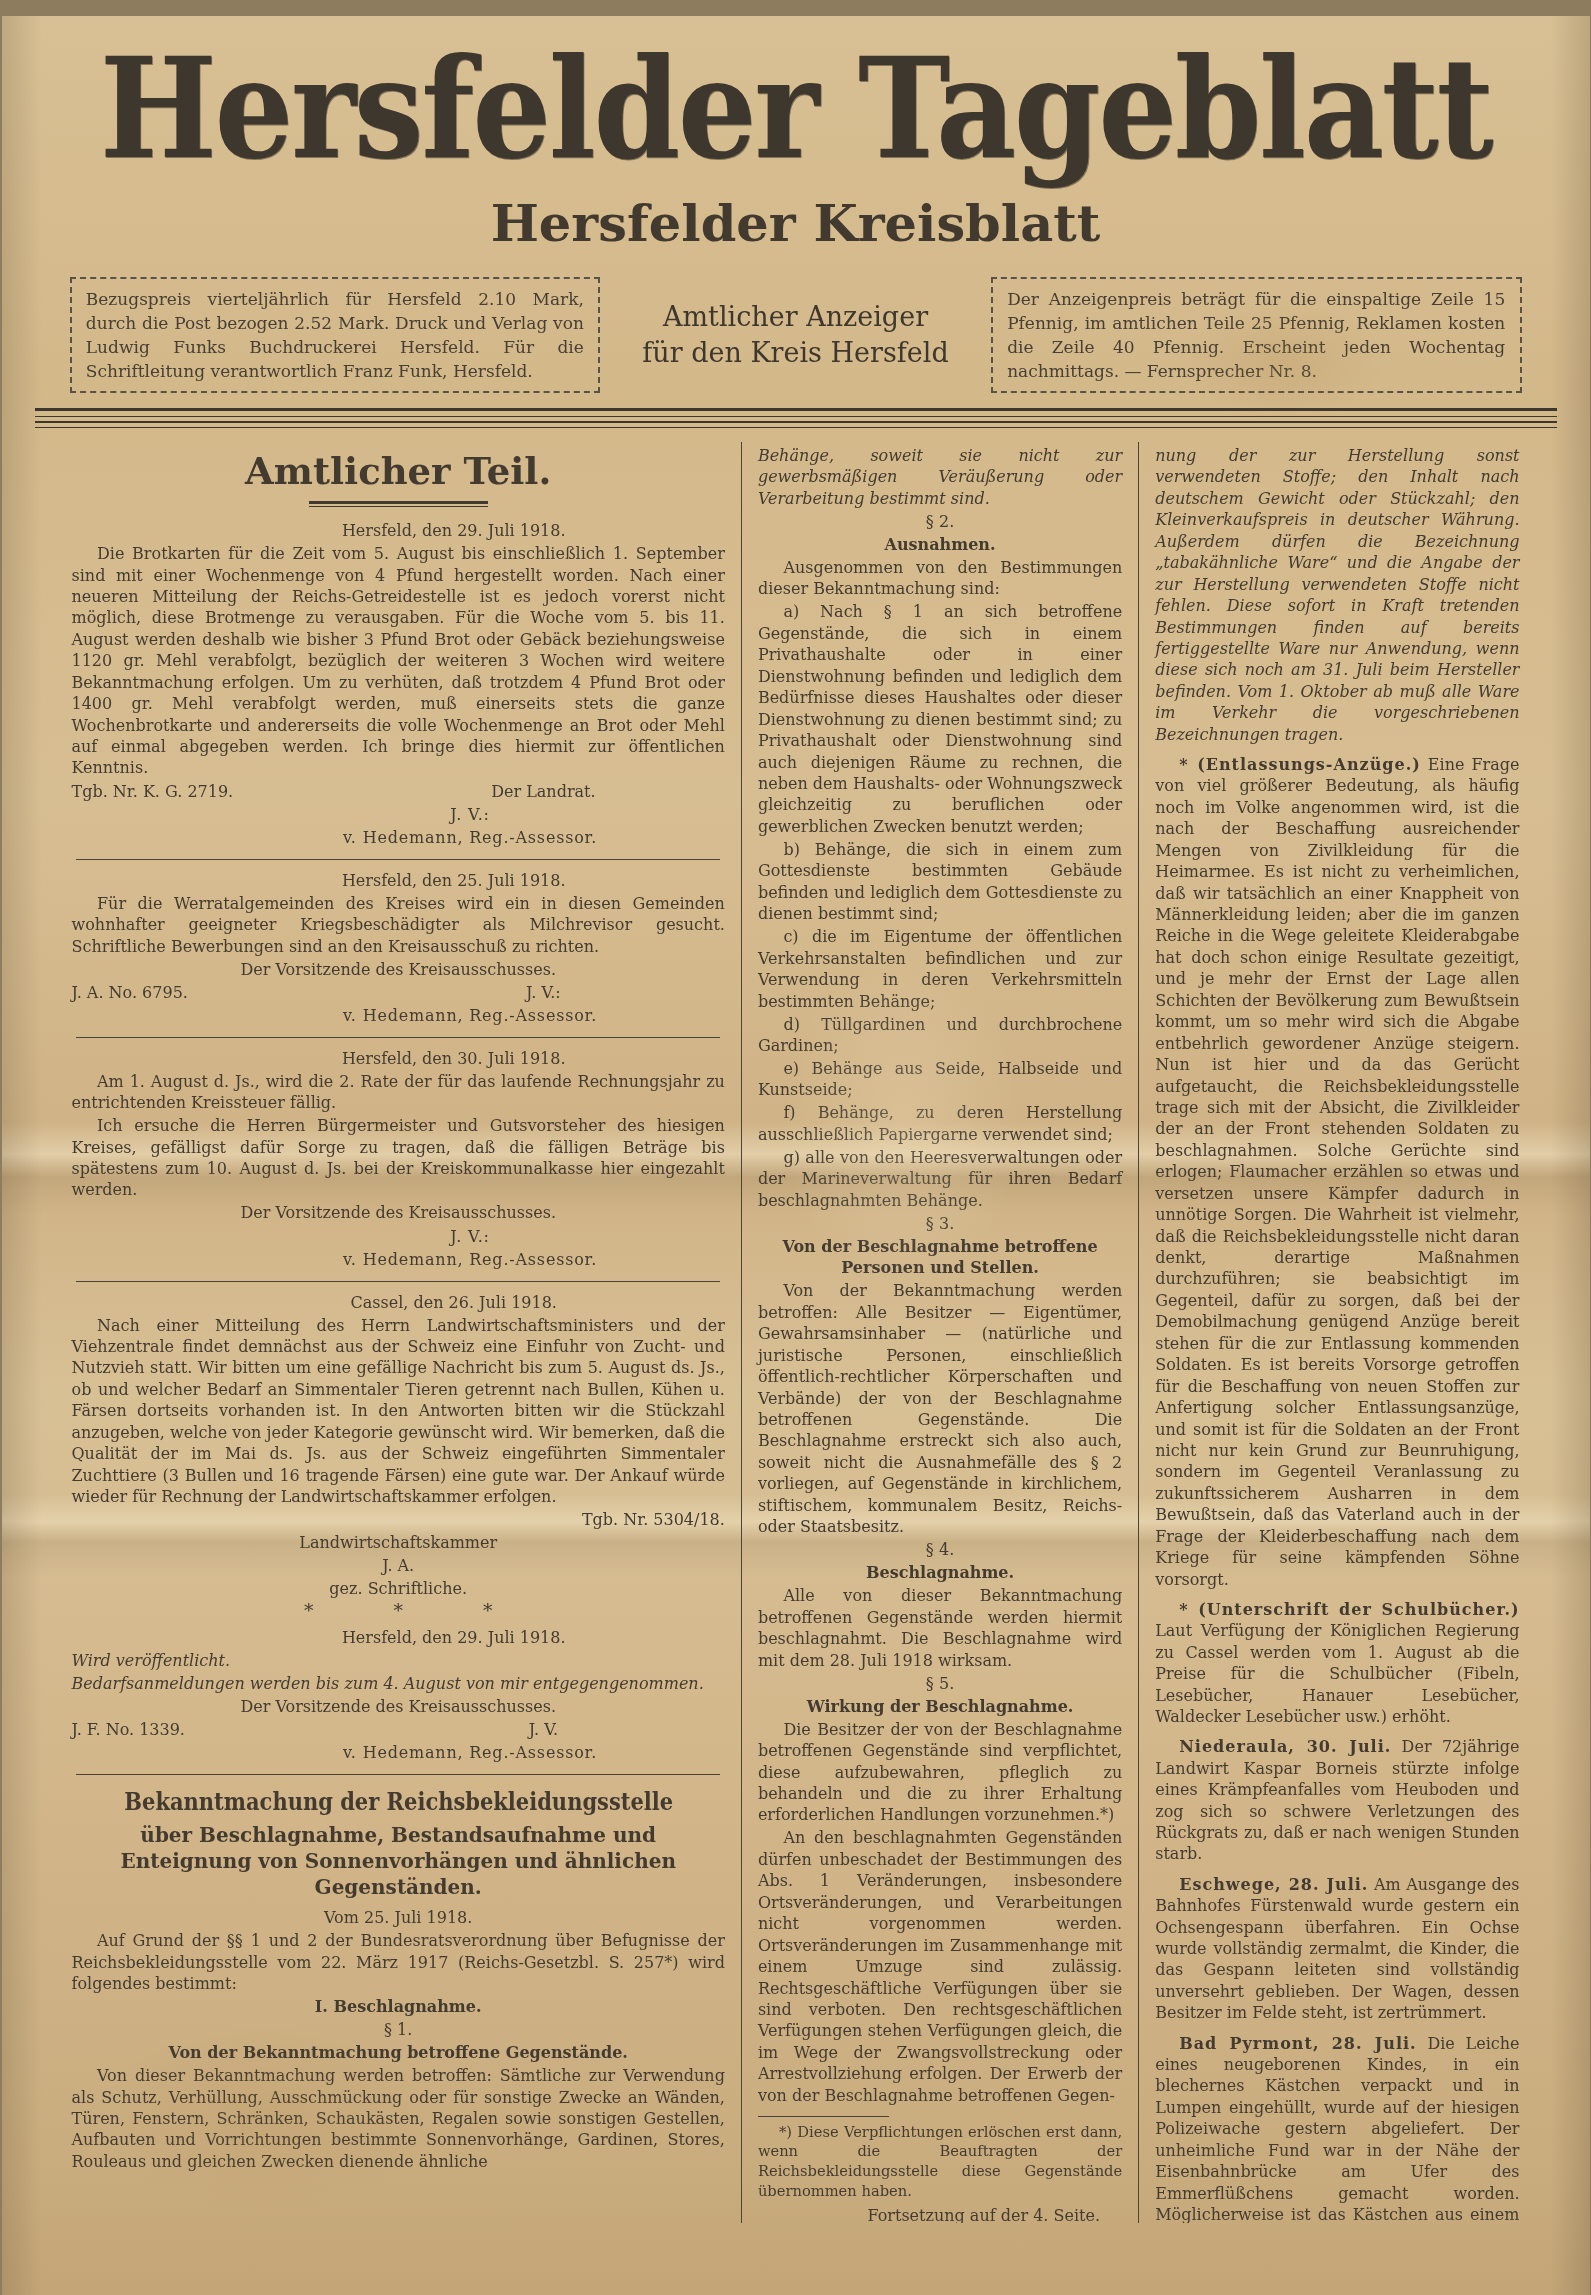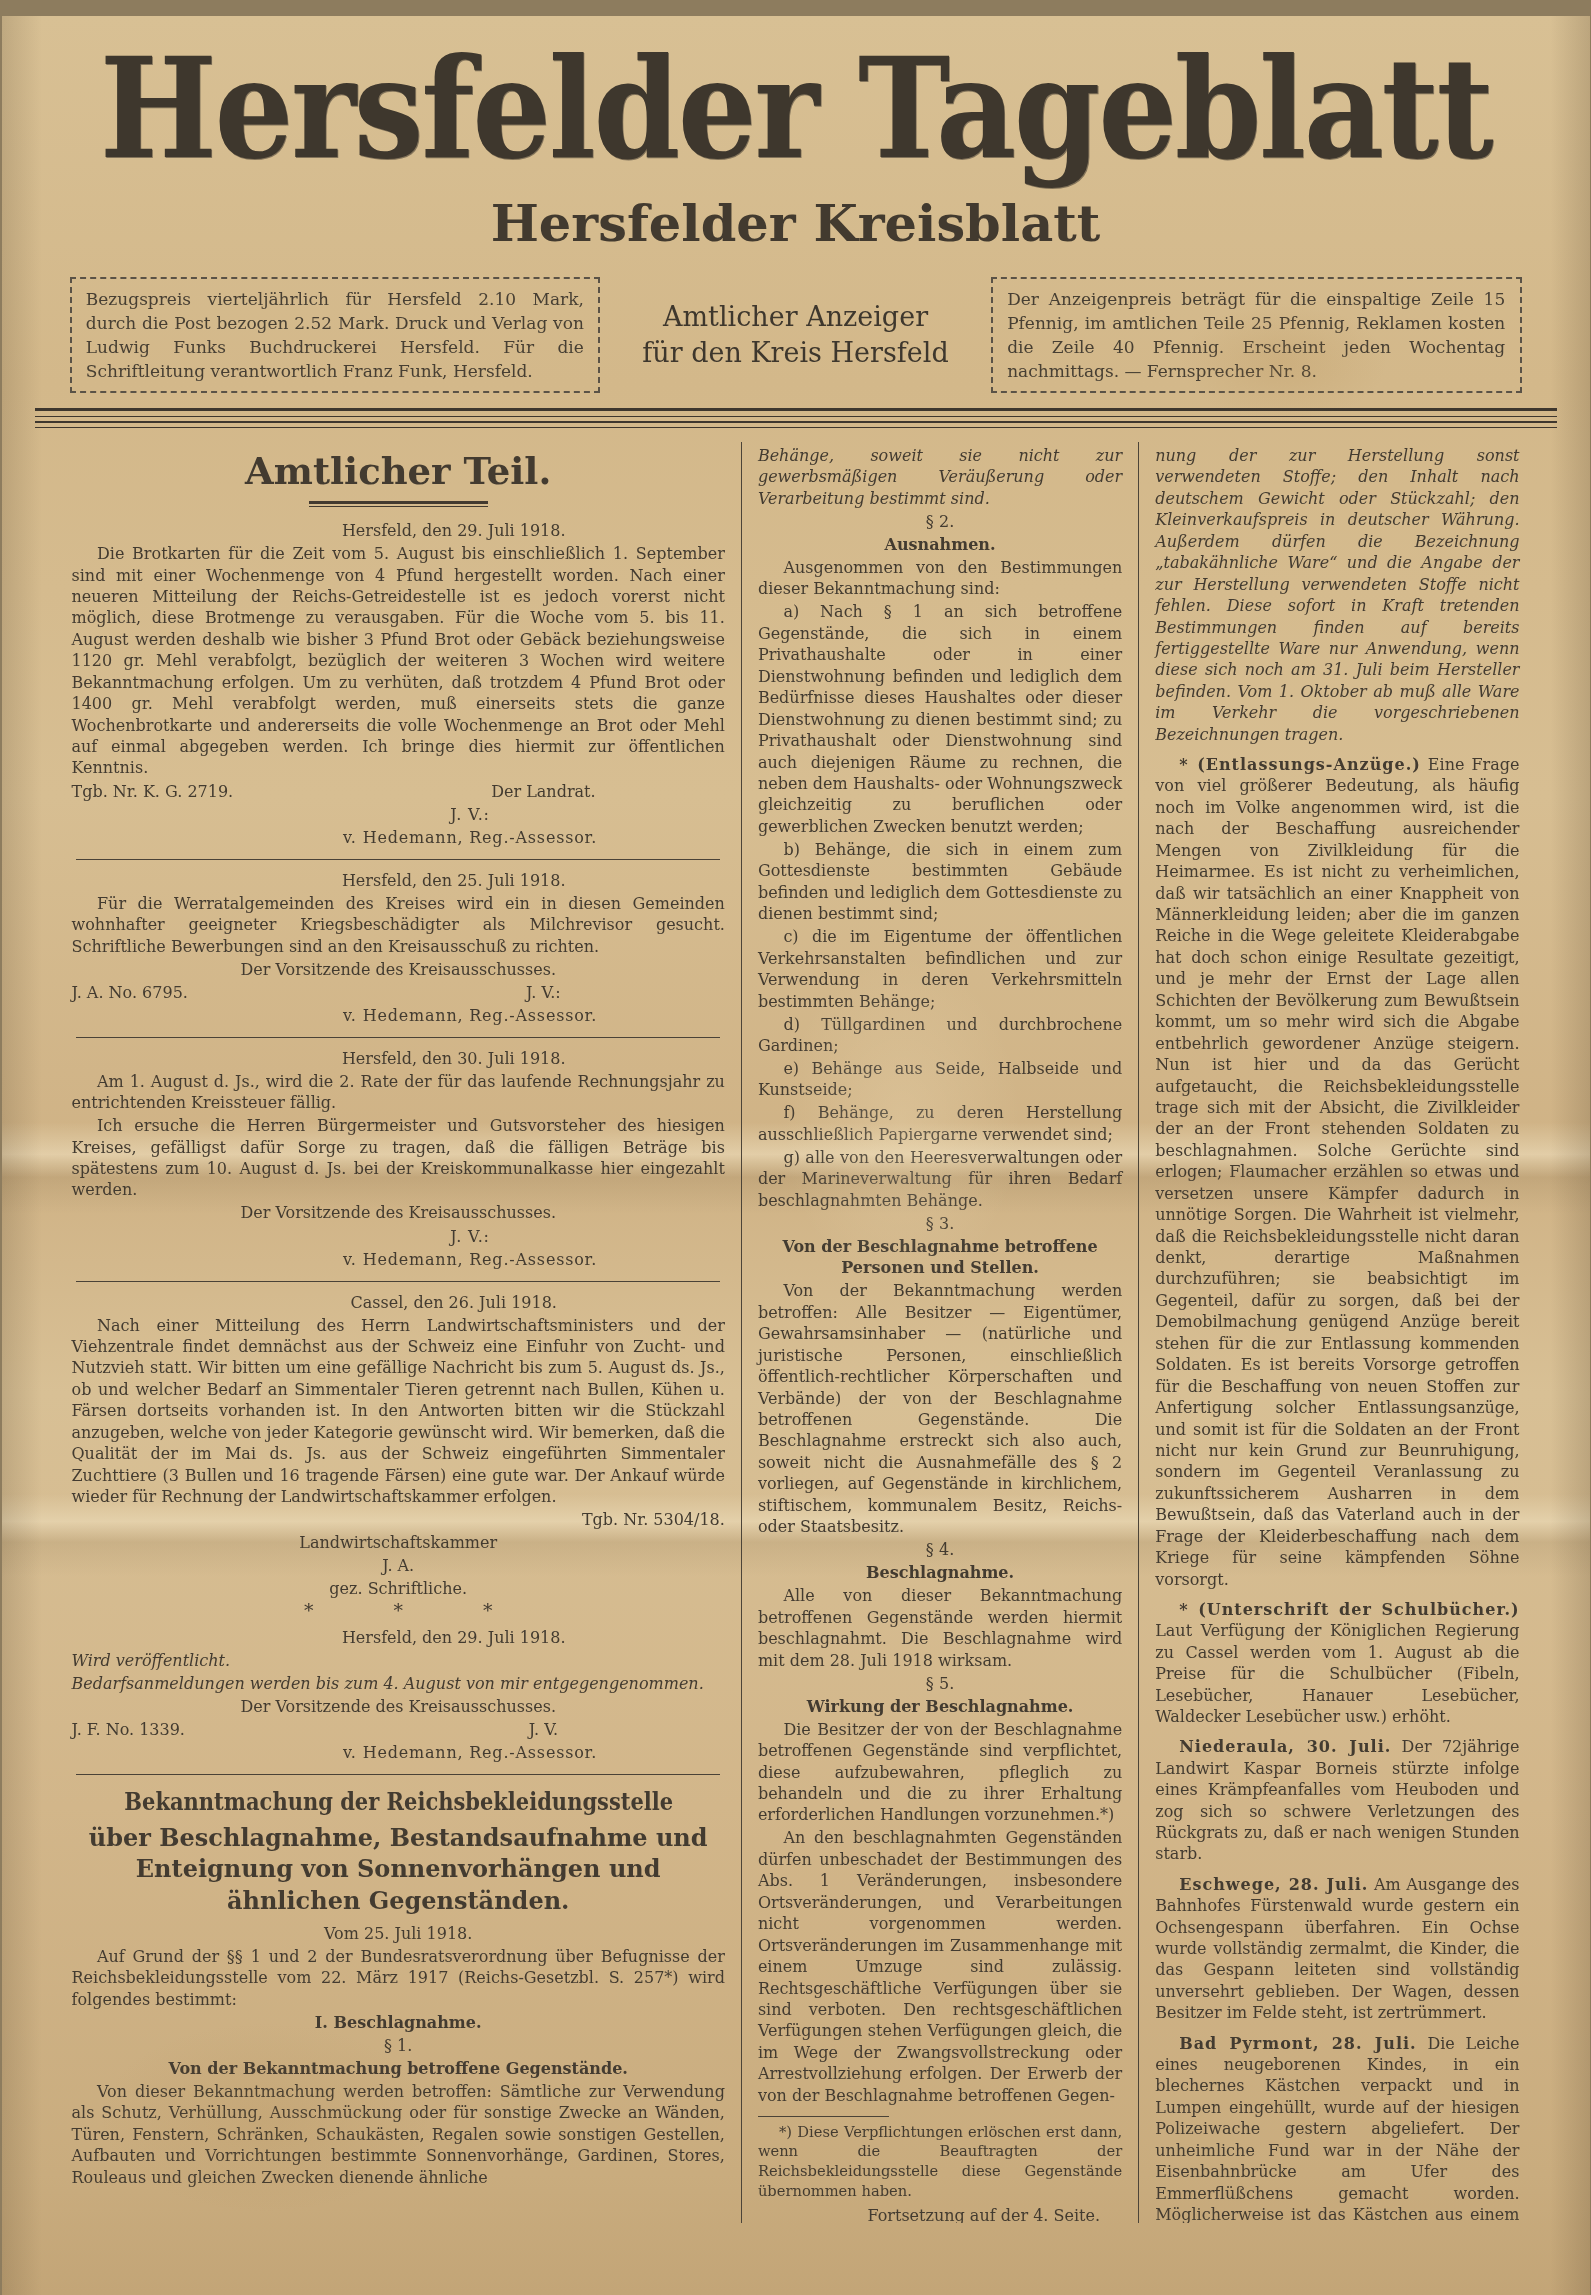--- a/index.html
+++ b/index.html
@@ -58,21 +58,21 @@
   .b-centerbold{text-align:center;font-weight:bold;margin:1.6px 0;text-indent:0;}
   .b-sig{text-align:center;padding-left:22%;margin:1.6px 0;text-indent:0;letter-spacing:0.8px;}
   .b-right{text-align:right;margin:1.6px 0;text-indent:0;}
   .b-split{display:flex;margin:1.6px 0;}
   .b-split span:first-child{flex:1;text-align:left;}
   .b-split span:last-child{flex:1.25;text-align:center;}
   .b-rule{border-top:1.6px solid #4a4237;margin:11px 4.8px 9.6px;}
   .b-shortrule{width:36%;border-top:1.6px solid #4a4237;margin:9.6px 0 4.8px;}
   .b-stars{text-align:center;letter-spacing:37px;padding-left:37px;margin:1.6px 0;font-size:19px;line-height:1;text-indent:0;}
   .b-bigh{font-size:25px;font-weight:bold;text-align:center;white-space:nowrap;transform:scaleX(.84);transform-origin:center;margin:8px 0 3.2px;text-indent:0;}
-  .b-subh{font-size:24px;font-weight:bold;text-align:center;line-height:1.32;margin:1.6px 3.2px 6.4px;text-indent:0;}
+  .b-subh{font-size:20px;font-weight:bold;text-align:center;line-height:1.32;margin:1.6px 3.2px 6.4px;text-indent:0;}
   .b-footnote{font-size:14.7px;margin:0 0 3.2px;text-indent:21px;}
   .b-contin{text-align:center;padding-left:24%;margin:4.8px 0 3.2px;text-indent:0;}
   .b-news{margin:8.8px 0 0;text-indent:24px;}
   .lead{letter-spacing:1px;}
 </style>
 </head>
 <body>
 
 <div class="page">
   <div class="stain stain1"></div>

